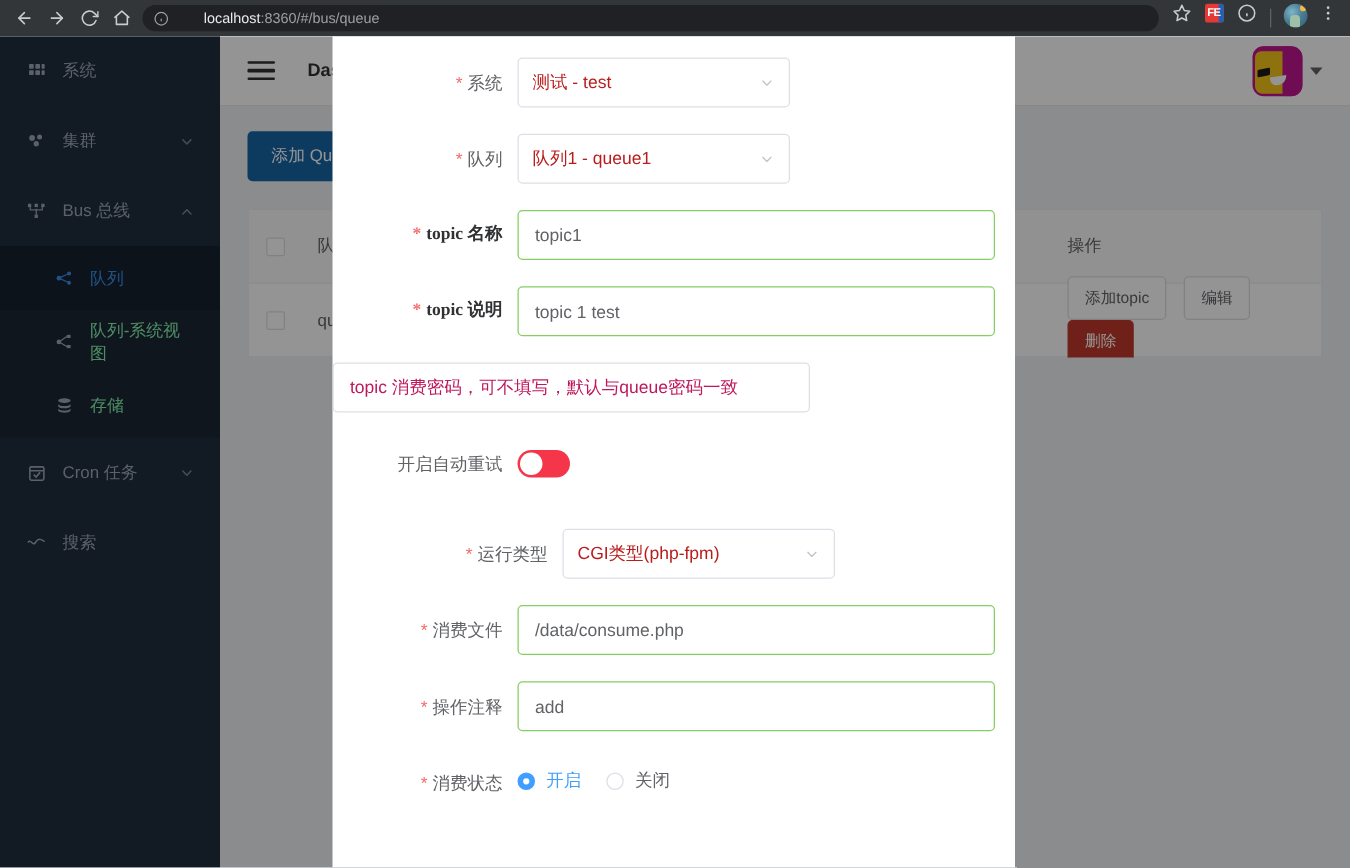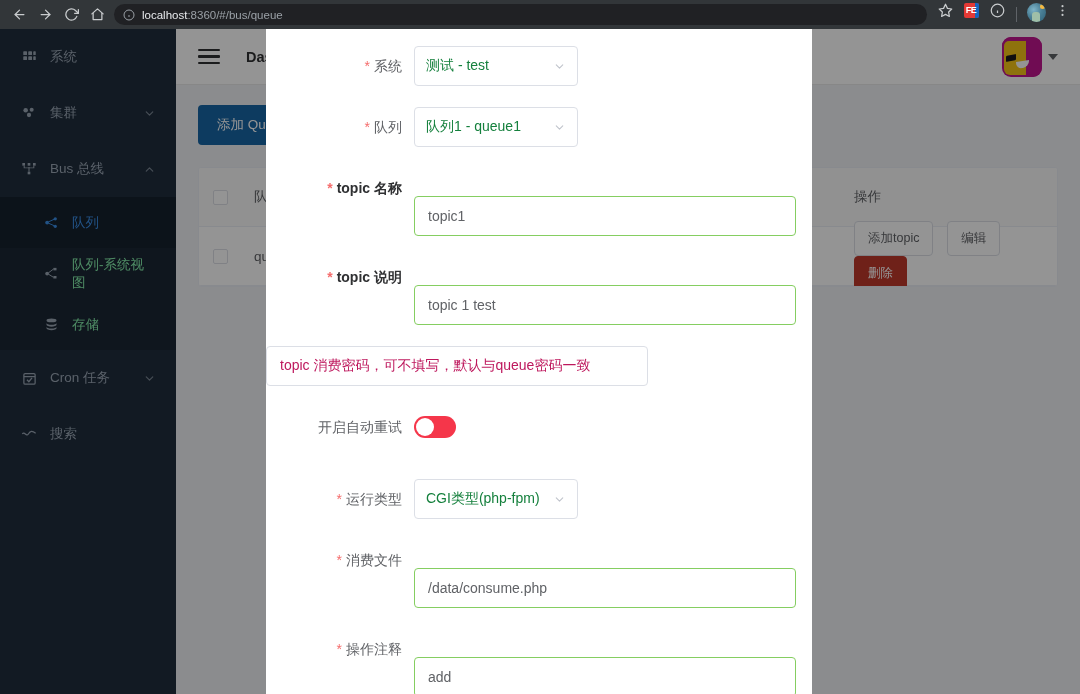--- a/index.html
+++ b/index.html
@@ -22,21 +22,21 @@
   }
   .nav-btn svg{ display:block; }
   .omnibox{
     flex:1 1 auto; height:21px; margin:0 6px 0 4px;
     background:#202124; border-radius:11px;
     display:flex; align-items:center; padding:0 9px; gap:7px;
     min-width:0;
   }
   .omnibox .url{
     font-size:11.5px; color:#9aa0a6; white-space:nowrap;
-    overflow:hidden; text-overflow:ellipsis;
+    overflow:hidden; text-overflow:ellipsis;margin-left:21px;
   }
   .omnibox .url b{ color:#e8eaed; font-weight:400; }
   .tb-icons{ display:flex; align-items:center; gap:2px; flex:0 0 auto; }
   .tb-ic{ width:24px; height:24px; display:flex; align-items:flex-start; justify-content:center; color:#c9ccce; }
   .ext-fe{
     width:15px; height:15px; background:#e53935; border-radius:2px;
     color:#fff; font-size:9px; font-weight:bold; line-height:15px; text-align:center;
     font-family:"Liberation Sans",sans-serif; letter-spacing:-0.5px;
     position:relative; overflow:hidden;
   }
@@ -175,50 +175,50 @@
     position:absolute; left:266px; top:0; width:546px; height:665px;
     background:#fff; overflow:hidden;
   }
   .modal-inner{ padding:17px 22px 0 0; }
 
   .frow{ display:flex; align-items:flex-start; margin-bottom:21px; }
   .flabel{
     flex:0 0 148px; text-align:right; padding-right:12px;
     font-size:14px; color:#606266; line-height:40px; white-space:nowrap;
   }
-  .flabel.bold{ font-weight:bold; color:#303133; }
+  .flabel.bold{ font-weight:bold; color:#303133;font-family:Liberation Serif, serif; }
   .req{ color:#f56c6c; margin-right:4px; }
   .fctrl{ flex:1 1 auto; min-width:0; }
 
   .el-select{
-    width:164px; height:40px; border:1px solid #dcdfe6; border-radius:4px;
+    width:218px; height:40px; border:1px solid #dcdfe6; border-radius:4px;
     background:#fff; display:flex; align-items:center; padding:0 11px;
-    font-size:14px; color:#15803d; cursor:pointer;
+    font-size:14px; color:#b91c1c; cursor:pointer;
   }
   .el-select .sv{ flex:1 1 auto; white-space:nowrap; overflow:hidden; }
   .el-select .chev{ flex:0 0 auto; color:#c0c4cc; display:flex; align-items:center; }
 
   .el-input{
     width:382px; height:40px; border:1px solid #dcdfe6; border-radius:4px;
     background:#fff; display:flex; align-items:center; padding:0 13px;
     font-size:14px; color:#606266;
   }
-  .el-input.ok{ border-color:#85ce61;margin-top:28px; }
+  .el-input.ok{ border-color:#85ce61; }
   .el-input .ph{ color:#be185d; }
 
   .el-switch{
     width:42px; height:22px; border-radius:11px; background:#f5364a;
     position:relative; cursor:pointer; margin-top:9px;
   }
   .el-switch .knob{
     position:absolute; left:2px; top:2px; width:18px; height:18px;
     border-radius:50%; background:#fff;
   }
 
-  .radio-grp{ display:flex; align-items:flex-start; gap:36px; margin-top:10px; }
+  .radio-grp{ display:flex; align-items:flex-start; gap:20px; margin-top:10px; }
   .radio{ display:flex; align-items:center; gap:9px; cursor:pointer; font-size:14px; color:#606266; }
   .radio .dot{
     width:14px;height:14px;border-radius:50%;border:1px solid #dcdfe6;background:#fff;
     flex:0 0 14px; position:relative;
   }
   .radio.sel .dot{ border-color:#409eff; background:#409eff; }
   .radio.sel .dot:after{
     content:""; position:absolute; left:50%; top:50%; width:5px;height:5px;
     border-radius:50%; background:#fff; transform:translate(-50%,-50%);
   }
@@ -510,21 +510,21 @@
 
       <div class="frow">
         <div class="flabel"><span>开启自动重试</span></div>
         <div class="fctrl">
           <div class="el-switch">
               <span class="knob"></span>
             </div>
         </div>
       </div>
 
-      <div class="frow" style="margin-top:32px;">
+      <div class="frow" style="margin-top:32px;padding-left:36px;">
         <div class="flabel"><span class="req">*</span><span>运行类型</span></div>
         <div class="fctrl">
           <div class="el-select">
             <span class="sv">CGI类型(php-fpm)</span>
             <span class="chev">
                 <svg width="13" height="13" viewBox="0 0 24 24" fill="none" stroke="currentColor" stroke-width="2" stroke-linecap="round" stroke-linejoin="round">
                   <polyline points="6 9 12 15 18 9"></polyline>
                 </svg>
               </span>
           </div>

